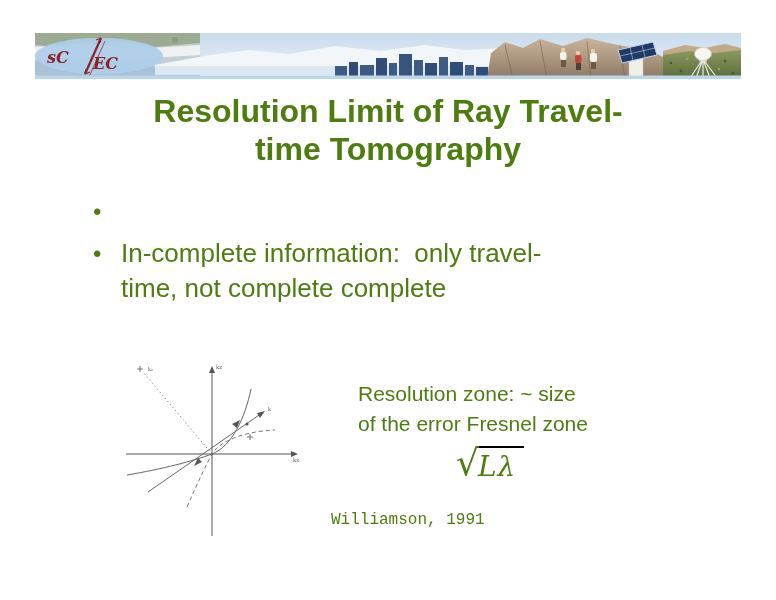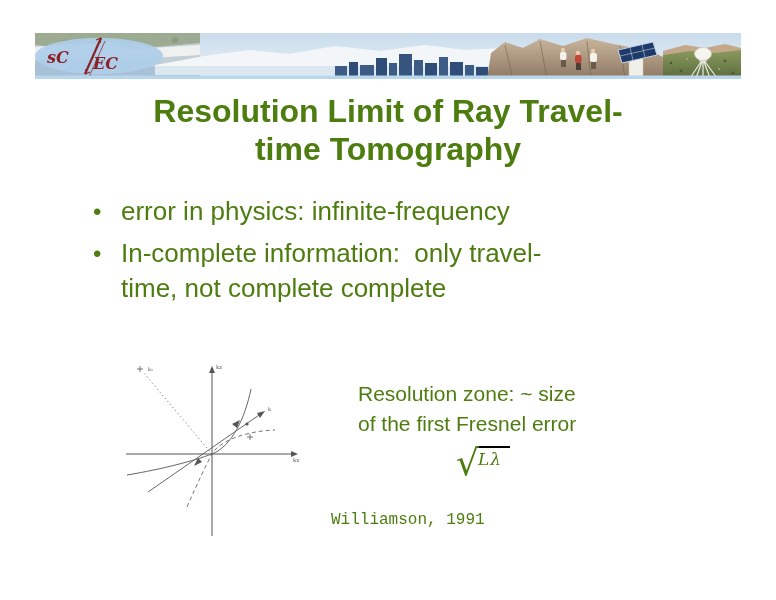--- a/index.html
+++ b/index.html
@@ -28,21 +28,21 @@
   
   .caption{position:absolute; left:358px; top:379px; font-size:21px; line-height:30px;}
   
   .formula{
     position:absolute; left:456px; top:446px;
     display:inline-flex; align-items:flex-start;
     font-family:"DejaVu Serif", serif;
   }
   .sqrt-sym{font-size:36px; line-height:1; transform:translateY(-1px);}
   .radicand{
-    font-size:17px; font-style:italic; line-height:1.25;
+    font-size:28px; font-style:italic; line-height:1.25;
     border-top:2px solid #000; padding:1px 8px 0 2px; margin-left:-3px;
     letter-spacing:1px;
   }
   
   .citation{position:absolute; left:331px; top:511px; font-size:16px;font-family:Liberation Mono, monospace;}
 </style>
 </head>
 <body>
 
 <div class="slide">
@@ -151,21 +151,20 @@
 
   <div class="title">
     <div>Resolution Limit of Ray Travel-</div>
     <div>time Tomography</div>
   </div>
 
   <div class="bullets">
     <div class="bullet">
       <div class="dot">•</div>
       <div class="btext">
-        <div class="bline">error in physics: infinite-frequency</div>
       </div>
     </div>
     <div class="bullet">
       <div class="dot">•</div>
       <div class="btext">
         <div class="bline">In-complete information:  only travel-</div>
         <div class="bline">time, not complete complete</div>
       </div>
     </div>
   </div>
@@ -195,21 +194,21 @@
       <circle cx="129" cy="66" r="1.6" fill="#555"></circle>
       <text x="150" y="53" font-size="5">k</text>
 
       <path d="M69,149 C80,124 88,107 94,96 C101,83 128,73 157,72" stroke="#666" stroke-width="0.9" fill="none" stroke-dasharray="4,3"></path>
       <path d="M129,79 h6 M132,76 v6" stroke="#666" stroke-width="0.9" fill="none"></path>
     </svg>
   </div>
 
   <div class="caption">
     <div>Resolution zone: ~ size</div>
-    <div>of the first Fresnel error</div>
+    <div>of the error Fresnel zone</div>
   </div>
 
   <div class="formula">
     <span class="sqrt-sym">√</span>
     <span class="radicand">Lλ</span>
   </div>
 
   <div class="citation">Williamson, 1991</div>
 
 </div>

